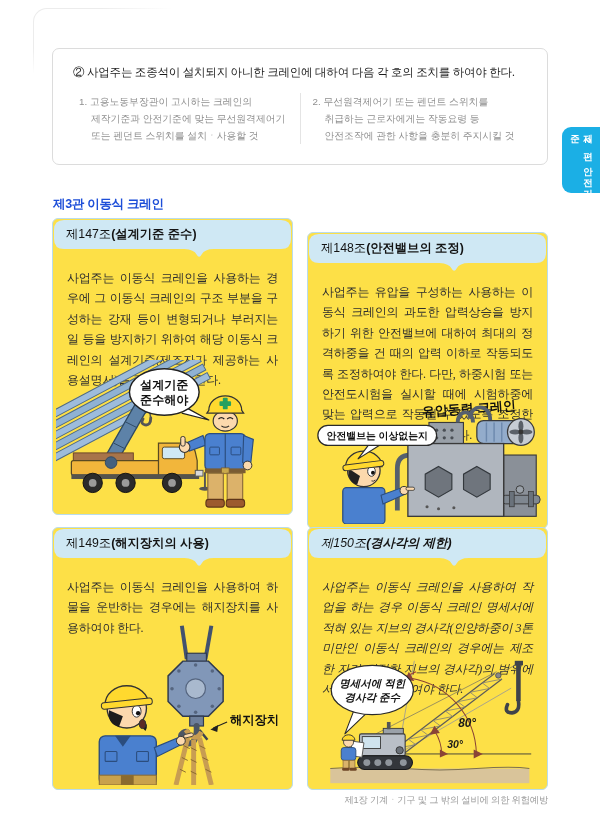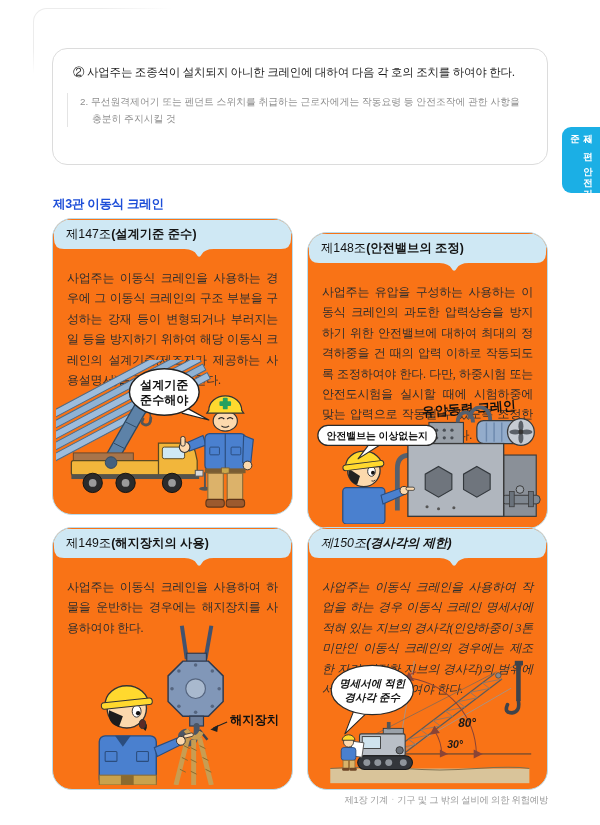--- a/index.html
+++ b/index.html
@@ -7,35 +7,35 @@
   .page{position:relative;width:600px;height:825px;background:#fff;overflow:hidden;}
 
   
   .ghost{position:absolute;left:33px;top:8px;width:150px;height:66px;
          border-left:1px solid #ececec;border-top:1px solid #ececec;border-top-left-radius:14px;}
   .ghost-fade-h{position:absolute;left:100px;top:6px;width:90px;height:4px;background:linear-gradient(to right,rgba(255,255,255,0),#fff 80%);}
   .ghost-fade-v{position:absolute;left:31px;top:48px;width:5px;height:30px;background:linear-gradient(to bottom,rgba(255,255,255,0),#fff 85%);}
 
   
   .notice{position:absolute;left:52px;top:48px;width:496px;height:117px;box-sizing:border-box;
-          border:1px solid #dcdcdc;border-radius:15px;background:#fff;}
+          border:1px solid #dcdcdc;border-radius:7px;background:#fff;}
   .notice-intro{padding:16px 20px 8px;font-family:"Liberation Serif",serif;font-size:11.5px;color:#1c1c1c;letter-spacing:-0.2px;}
   .notice-cols{display:flex;padding:5px 14px 0;}
   .notice-col{flex:1;font-size:9.8px;line-height:1.75;color:#8f8f8f;padding:0 12px 0 24px;text-indent:-12px;word-break:keep-all;}
   .notice-col.second{border-left:1px solid #e4e4e4;}
 
   
   .side-tab{position:absolute;right:0;top:127px;width:38px;height:66px;background:#1bafe5;
             border-radius:9px 0 0 9px;color:#fff;display:flex;align-items:center;justify-content:center;
             writing-mode:vertical-rl;font-size:9.5px;font-weight:bold;letter-spacing:1.5px;}
 
   .section-title{position:absolute;left:53px;top:196px;font-size:12.5px;font-weight:bold;color:#1d4ed8;letter-spacing:-0.3px;}
 
   .cards{position:absolute;left:52px;top:218px;width:496px;height:572px;}
-  .card{position:absolute;width:241px;background:#f97316;border:1.5px solid #b9dcec;border-radius:20px;
+  .card{position:absolute;width:241px;background:#fde047;border:1.5px solid #b9dcec;border-radius:6px;
         box-sizing:border-box;overflow:hidden;}
   .card.c147{left:0;top:0;height:297px;}
   .card.c148{left:255px;top:14px;height:297px;}
   .card.c149{left:0;top:309px;height:263px;}
   .card.c150{left:255px;top:309px;height:263px;font-style:italic;}
 
   .card-header{position:relative;height:40px;}
   .card-header svg{position:absolute;left:0;top:0;width:100%;height:40px;}
   .hdr-text{position:absolute;left:13px;top:7px;font-size:12.3px;color:#141414;white-space:nowrap;}
   .hdr-no{font-weight:normal;}
@@ -58,20 +58,21 @@
 
 <div class="page">
 
   <div class="ghost"></div>
   <div class="ghost-fade-h"></div>
   <div class="ghost-fade-v"></div>
 
   <div class="notice">
     <div class="notice-intro">② 사업주는 조종석이 설치되지 아니한 크레인에 대하여 다음 각 호의 조치를 하여야 한다.</div>
     <div class="notice-cols">
+      <div class="notice-col">1. 고용노동부장관이 고시하는 크레인의 제작기준과 안전기준에 맞는 무선원격제어기 또는 펜던트 스위치를 설치ㆍ사용할 것</div>
       <div class="notice-col second">2. 무선원격제어기 또는 펜던트 스위치를 취급하는 근로자에게는 작동요령 등 안전조작에 관한 사항을 충분히 주지시킬 것</div>
     </div>
   </div>
 
   <div class="side-tab">제2편 안전기준</div>
 
   <div class="section-title">제3관 이동식 크레인</div>
 
   <div class="cards">
 

